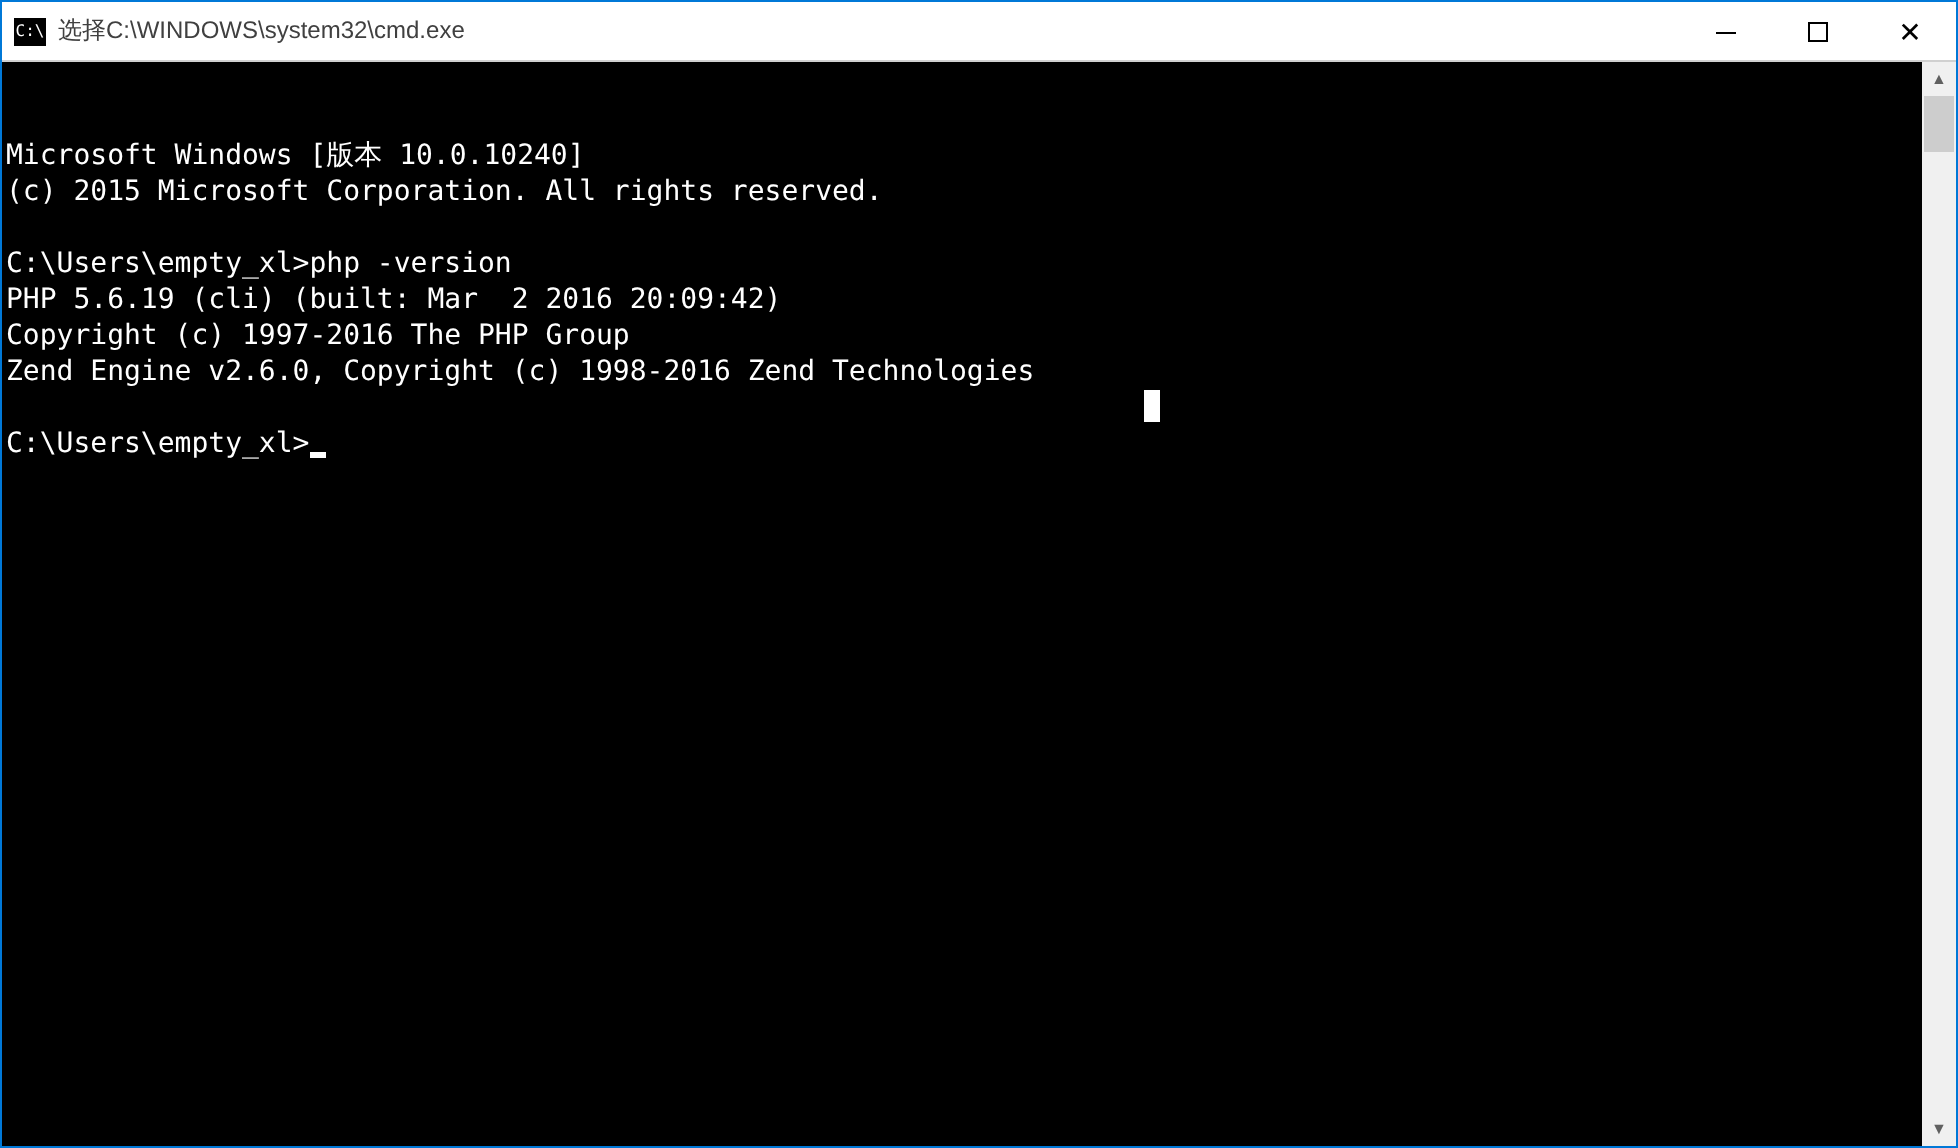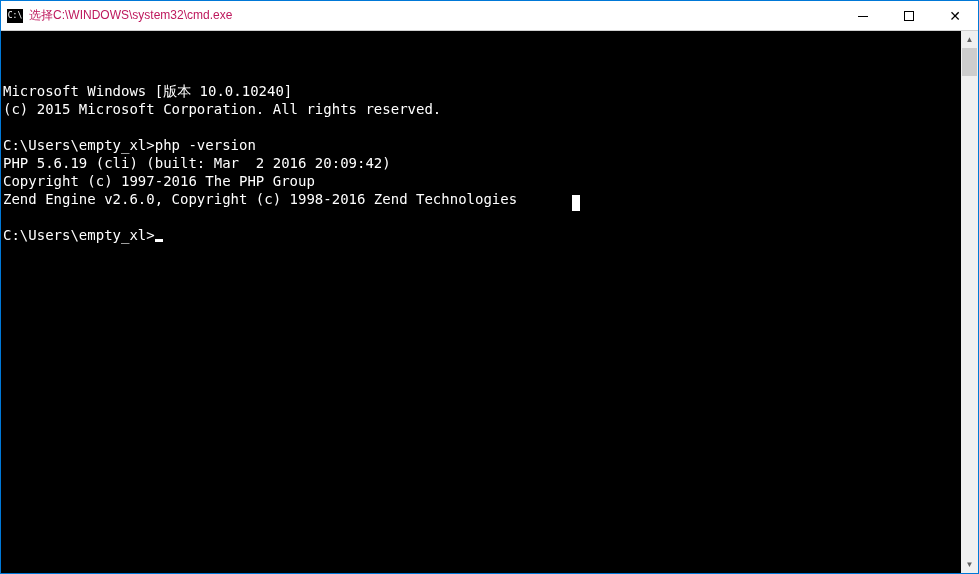--- a/index.html
+++ b/index.html
@@ -31,21 +31,21 @@
       font-size: 8px;
       font-family: "Consolas", monospace;
       display: flex;
       align-items: center;
       justify-content: center;
       margin-right: 6px;
       line-height: 1;
     }
     .titlebar-title {
       font-size: 12px;
-      color: #be185d;
+      color: #404040;
       flex: 1;
     }
     .titlebar-controls {
       display: flex;
       height: 100%;
     }
     .titlebar-btn {
       width: 46px;
       height: 30px;
       display: flex;
@@ -78,21 +78,21 @@
       background: #000;
       display: flex;
     }
     .terminal {
       flex: 1;
       background: #000;
       color: #fff;
       font-family: "SimSun", "NSimSun", "Consolas", monospace;
       font-size: 14px;
       line-height: 18px;
-      padding: 15px 0 0 2px;
+      padding: 2px 0 0 2px;
       white-space: pre;
       overflow: hidden;
       letter-spacing: 0px;
       position: relative;
     }
     .terminal-line {
       height: 18px;
     }
     .cursor {
       display: inline-block;

